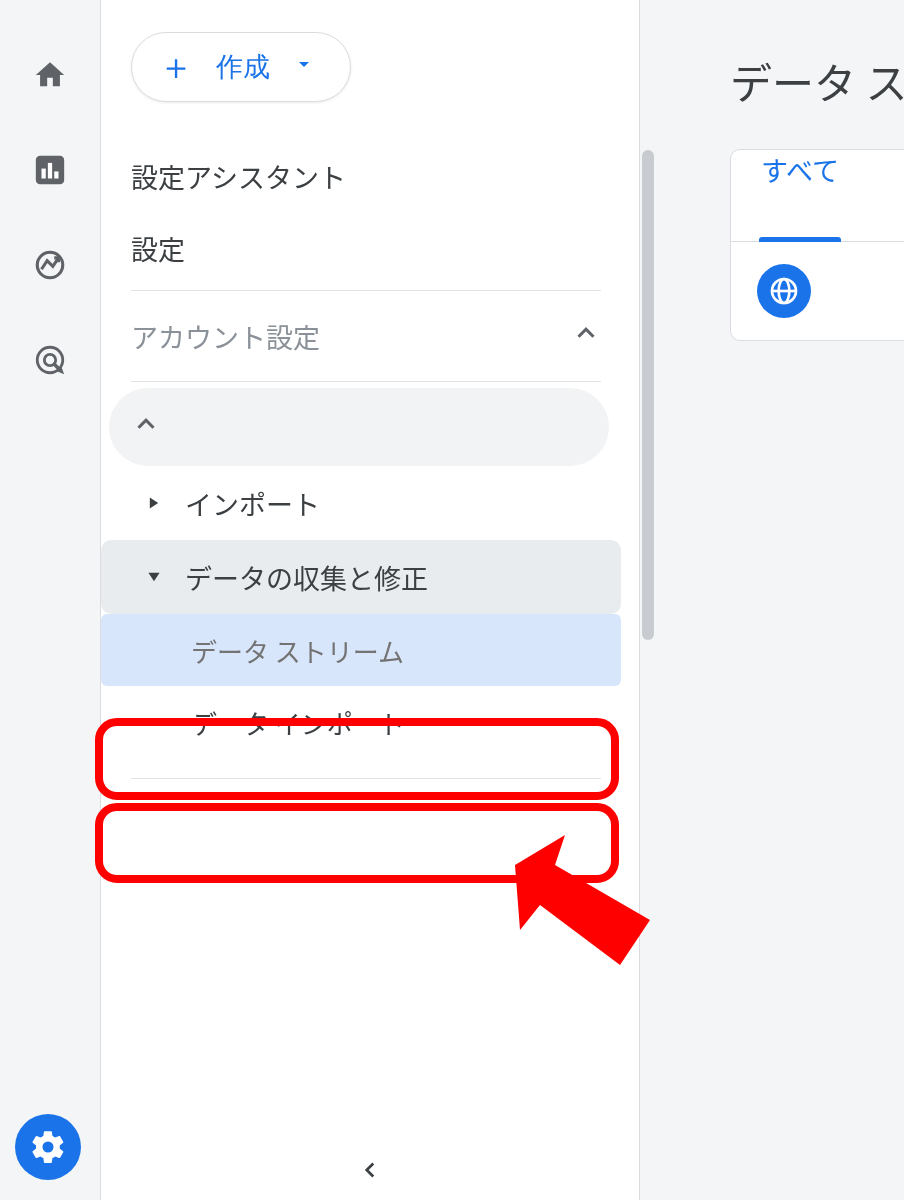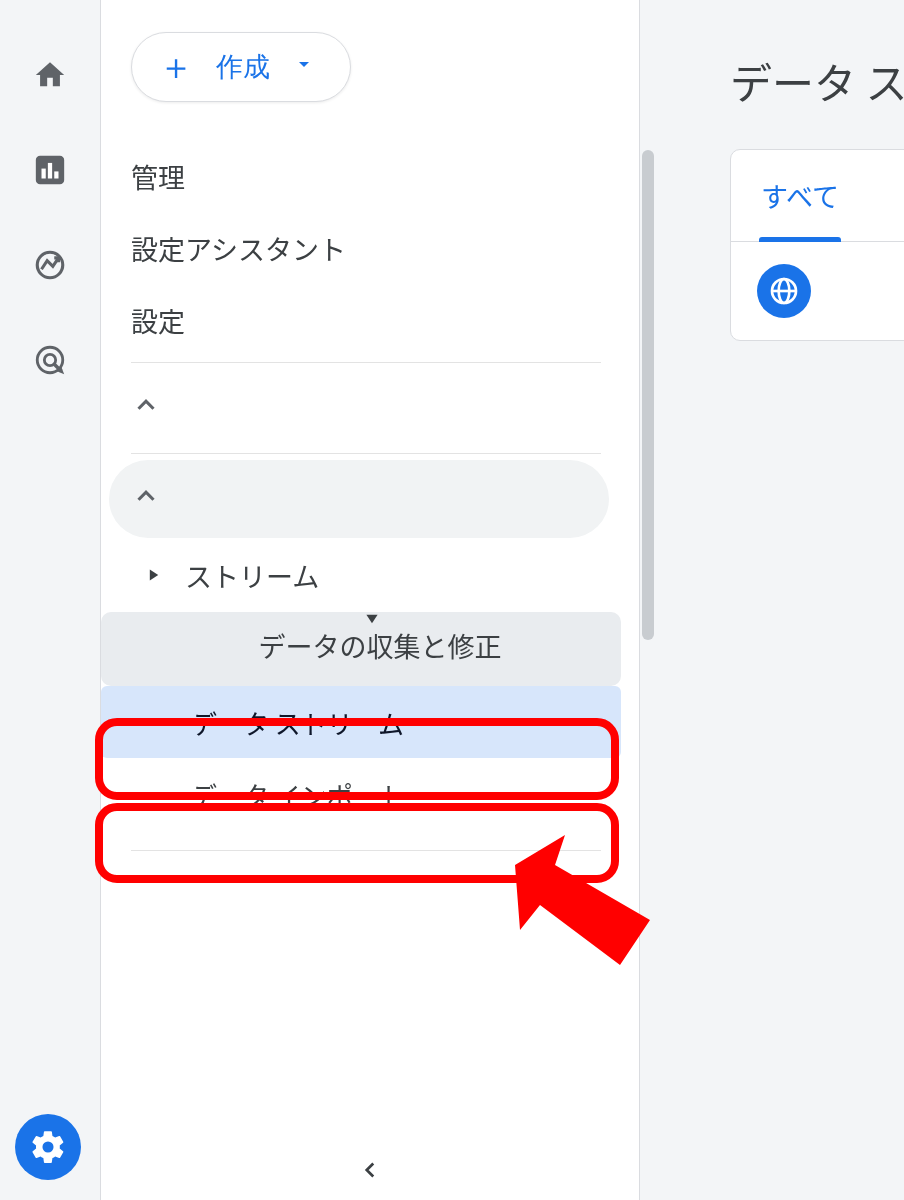--- a/index.html
+++ b/index.html
@@ -91,31 +91,30 @@
     height: 74px;
     padding-left: 8px;
   }
   .sub-arrow { width: 30px; display:inline-flex; justify-content:center; margin-right: 16px;}
   .sub-arrow svg{width:14px;height:14px;}
 
   .subitem.hl {
     background: #e9ecef;
     border-radius: 10px;
     position: relative;
-    flex-direction: column;
   }
 
   .subsubitem {
     height: 72px;
     padding-left: 90px;
     font-size: 26px;
   }
   .subsubitem.selected {
     background: #d7e6fb;
-    color: #0f172a;
+    color: #737373;
     border-radius: 6px;
   }
 
   
   .red-box {
     position:absolute;
     border: 8px solid #ff0000;
     border-radius: 22px;
     pointer-events: none;
   }
@@ -159,21 +158,21 @@
     border:1px solid #dadce0;
     border-radius:10px;
     overflow:hidden;
   }
   .tabbar{ display:flex; border-bottom:1px solid #dadce0; height:92px; align-items:center;}
   .tab{
     padding: 0 30px;
     font-size:27px;
     color:#1a73e8;
     height:100%;
-    display:flex; align-items:center;
+    display:flex; 
     position:relative;
   }
   .tab.active::after{
     content:"";
     position:absolute;
     left:20%; right:20%; bottom:-1px;
     height:5px; background:#1a73e8;
     border-radius:3px 3px 0 0;
   }
   .stream-row{
@@ -235,32 +234,30 @@
     <span>作成</span>
     <span class="caret">
       <svg viewBox="0 0 24 24" fill="#1a73e8">
           <path d="M7 10l5 5 5-5z"></path>
         </svg>
     </span>
   </button>
 
   <div class="admin-list">
     <div class="item">
-      <span>管理</span>
-    </div>
-    <div class="item">
       <span>設定アシスタント</span>
     </div>
     <div class="item">
       <span>設定</span>
     </div>
 
     <div class="divider"></div>
 
     <div class="section-header">
+      <span>アカウント設定</span>
       <span class="chev-up">
         <svg viewBox="0 0 24 24" fill="none" stroke="#5f6368" stroke-width="2.5">
             <polyline points="6 15 12 9 18 15"></polyline>
           </svg>
       </span>
     </div>
 
     <div class="divider"></div>
 
     <div class="section-header active" style="padding-left:22px;margin-left:-22px;width:500px;">
@@ -269,21 +266,21 @@
             <polyline points="6 15 12 9 18 15"></polyline>
           </svg>
       </span>
     </div>
     <div class="subitem">
       <span class="sub-arrow">
         <svg viewBox="0 0 10 10" fill="#3c4043">
             <polygon points="2,1 8,5 2,9"></polygon>
           </svg>
       </span>
-      <span>ストリーム</span>
+      <span>インポート</span>
     </div>
 
     <div class="subitem hl" style="margin-left:-30px;padding-left:38px;width:520px;">
       <span class="sub-arrow">
         <svg viewBox="0 0 10 10" fill="#3c4043">
             <polygon points="1,2 9,2 5,8"></polygon>
           </svg>
       </span>
       <span>データの収集と修正</span>
     </div>

